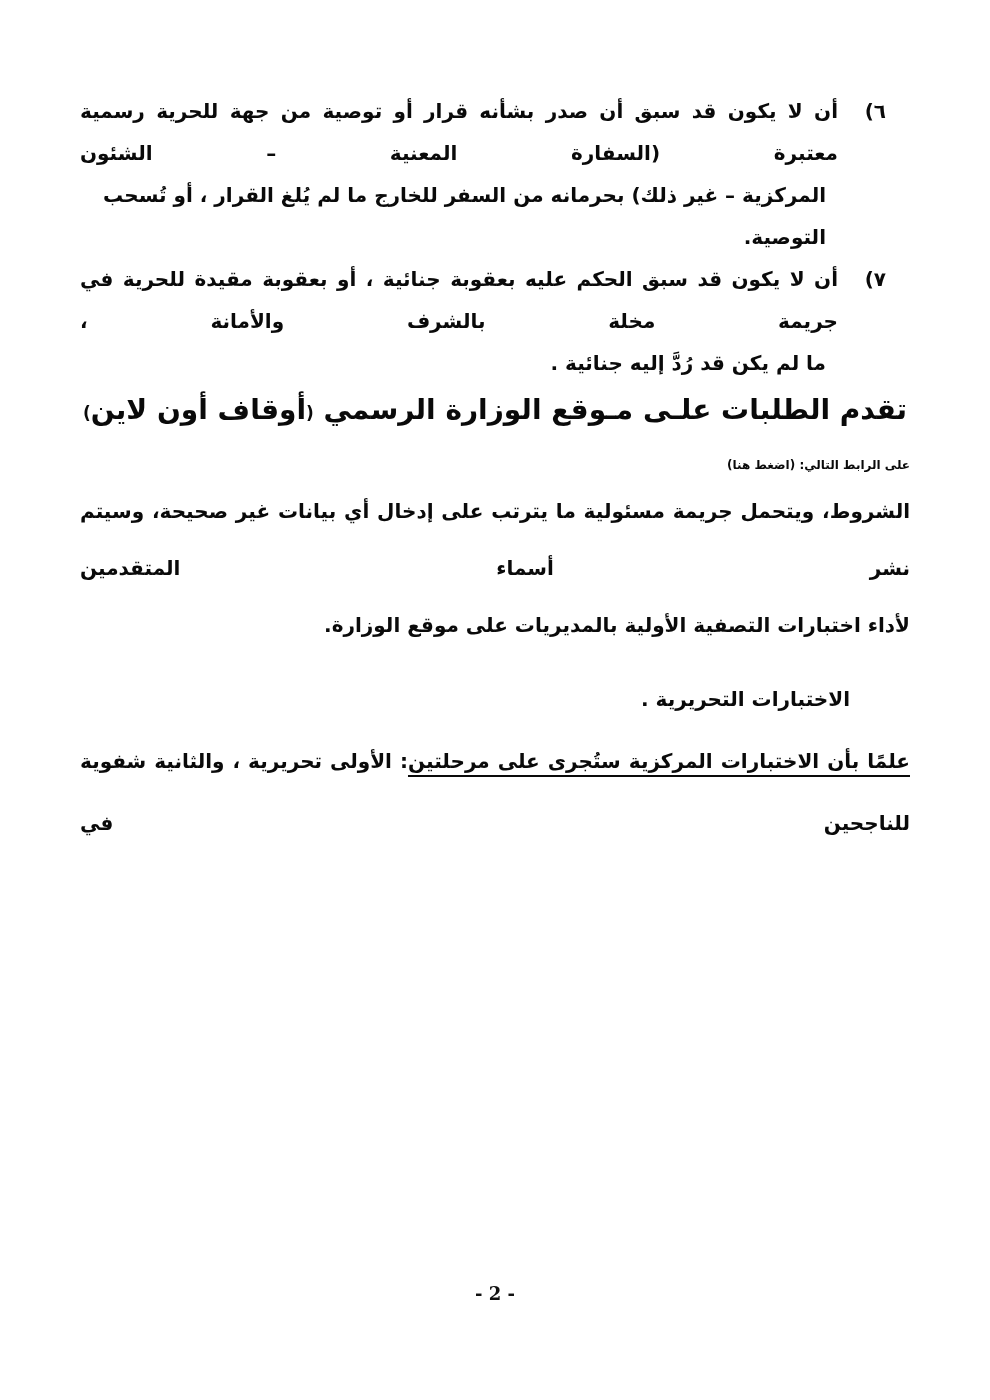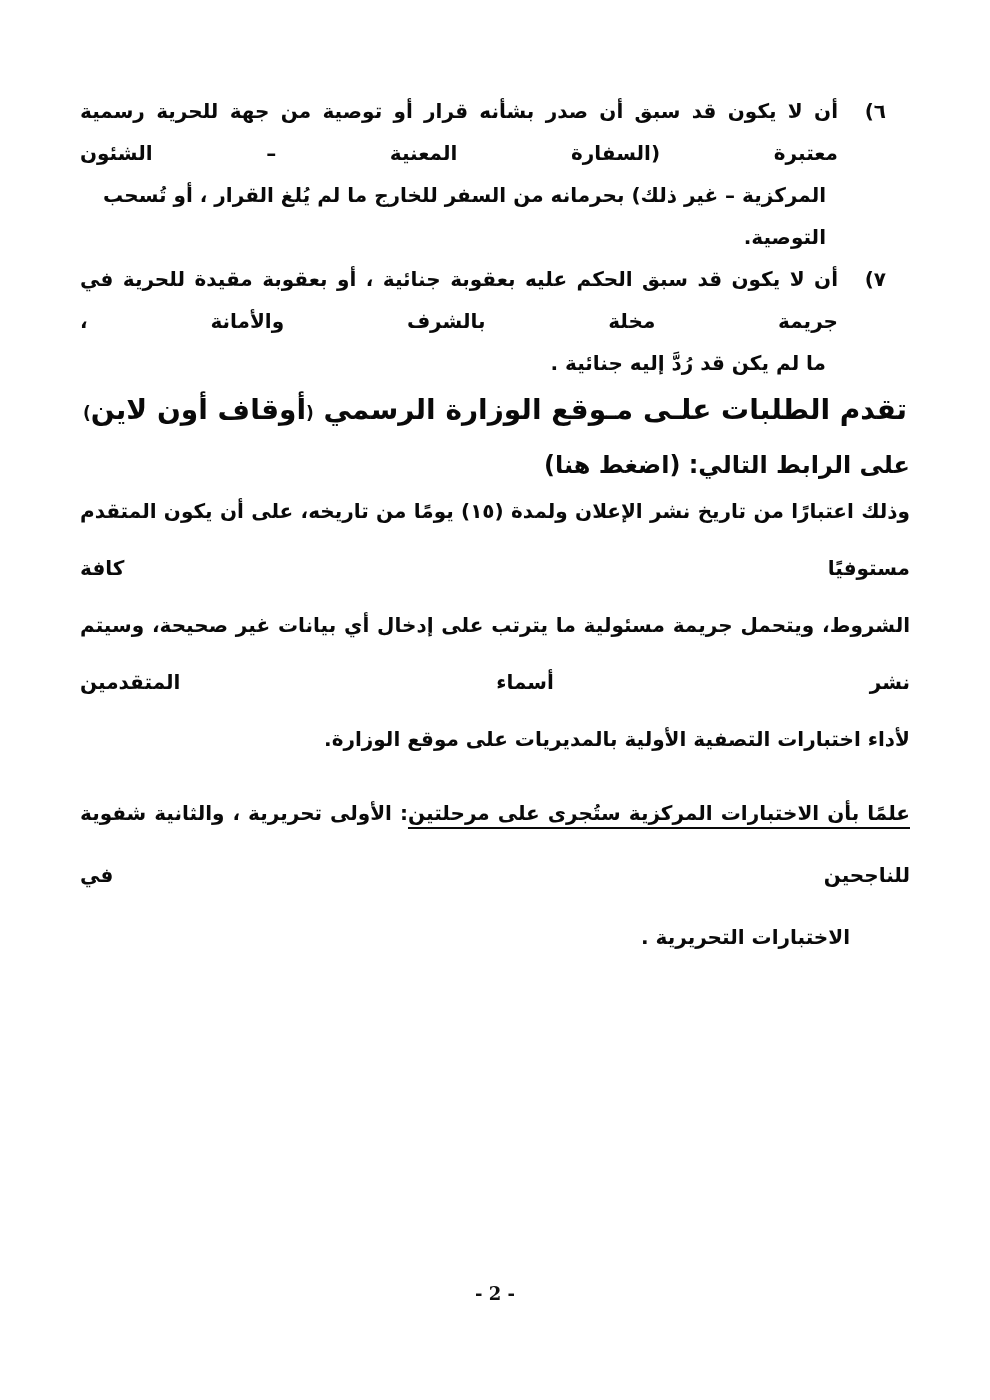--- a/index.html
+++ b/index.html
@@ -54,21 +54,21 @@
     text-align: center;
     letter-spacing: 0;
   }
   .h-paren {
     font-size: 17px;
   }
 
   
   .link-line {
     margin-top: 14px;
-    font-size: 24px;
+    font-size: 12px;
     line-height: 32px;
     text-align: right;
   }
   .link-line .clickable {
     cursor: pointer;
   }
 
   
   .paragraph {
     margin-top: 2px;
@@ -146,28 +146,27 @@
     <div class="heading">
       <span>تقدم الطلبات علـى مـوقع الوزارة الرسمي</span>
       <span class="h-paren">(</span><span>أوقاف أون لاين</span><span class="h-paren">)</span>
     </div>
 
     <div class="link-line">
       <span>على الرابط التالي: </span><span class="clickable">(اضغط هنا)</span>
     </div>
 
     <div class="paragraph">
-      <div class="para-line full">وذلك اعتبارًا من تاريخ نشر الإعلان ولمدة (١٥) يومًا من تاريخه، على أن يكون المتقدم مستوفيًا كافة</div>
       <div class="para-line full">الشروط، ويتحمل جريمة مسئولية ما يترتب على إدخال أي بيانات غير صحيحة، وسيتم نشر أسماء المتقدمين</div>
       <div class="para-line">لأداء اختبارات التصفية الأولية بالمديريات على موقع الوزارة.</div>
     </div>
 
     <div class="note">
+      <div class="note-line second">الاختبارات التحريرية .</div>
       <div class="note-line full">
         <span class="underlined">علمًا بأن الاختبارات المركزية ستُجرى على مرحلتين</span><span>: الأولى تحريرية ، والثانية شفوية للناجحين في</span>
       </div>
-      <div class="note-line second">الاختبارات التحريرية .</div>
     </div>
 
   </div>
 
   <div class="footer">- 2 -</div>
 </div>
 
 </body></html>

